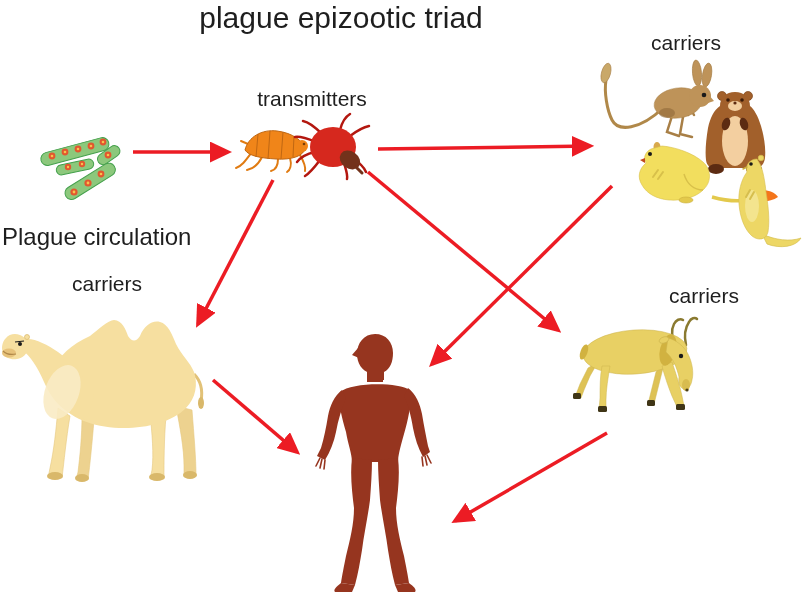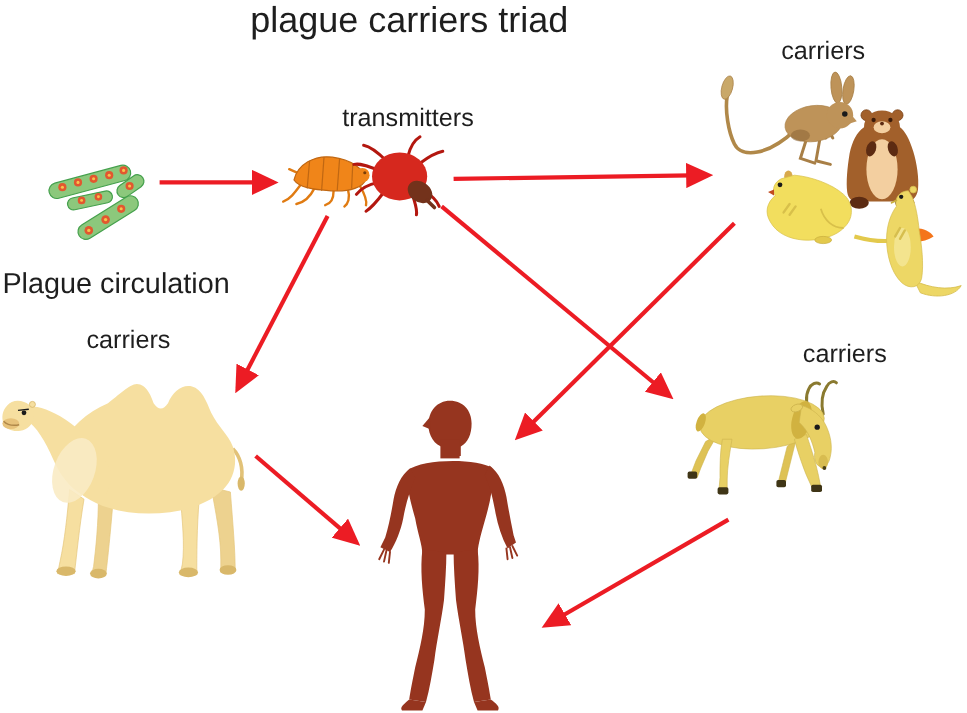--- a/index.html
+++ b/index.html
@@ -11,21 +11,21 @@
     overflow:hidden;
   }
   .canvas svg { position:absolute; left:0; top:0; }
   .label {
     position:absolute;
     color:var(--c-text,#1e1e1e);
     white-space:nowrap;
     line-height:1.1;
   }
   .title            { left:341px; top:1px;   transform:translateX(-50%); font-size:30px; }
-  .lbl-transmitters { left:340px; top:87px;  transform:translateX(-50%); font-size:21px;text-align:right; }
+  .lbl-transmitters { left:312px; top:87px;  transform:translateX(-50%); font-size:21px;text-align:right; }
   .lbl-carriers-rodents { left:686px; top:31px;  transform:translateX(-50%); font-size:21px; }
   .lbl-plague       { left:2px;   top:198px; font-size:24px;margin-top:26px; }
   .lbl-carriers-camel { left:107px; top:272px; transform:translateX(-50%); font-size:21px; }
   .lbl-carriers-saiga { left:704px; top:284px; transform:translateX(-50%); font-size:21px; }
   .arrow { stroke:var(--c-arrow,#ec1c24); stroke-width:3.5; }
   #arrowhead path { fill:var(--c-arrow,#ec1c24); }
 </style>
 </head>
 <body>
 
@@ -254,19 +254,19 @@
           <path d="M425,456 L427,465"></path>
           <path d="M422,457 L423,466"></path>
       </g>
       <path d="M352,458 C350,474 352,492 354,508 C354,524 350,540 346,556 C344,566 342,576 341,583 L355,585 C358,574 360,562 362,550 C364,534 368,516 370,500 C371,486 372,472 372,460 Z"></path>
       <path d="M378,460 C378,472 379,486 380,500 C382,516 386,534 388,550 C390,562 392,574 395,585 L409,583 C408,576 406,566 404,556 C400,540 396,524 396,508 C398,492 400,474 398,458 Z"></path>
       <path d="M341,583 C336,587 333,590 335,592 L352,592 L355,585 Z"></path>
       <path d="M395,585 L398,592 L415,592 C417,589 413,586 409,583 Z"></path>
     </g>
   </svg>
 
-  <div class="label title">plague carriers triad</div>
+  <div class="label title">plague epizootic triad</div>
   <div class="label lbl-transmitters">transmitters</div>
   <div class="label lbl-carriers-rodents">carriers</div>
   <div class="label lbl-plague">Plague circulation</div>
   <div class="label lbl-carriers-camel">carriers</div>
   <div class="label lbl-carriers-saiga">carriers</div>
 </div>
 
 </body></html>

